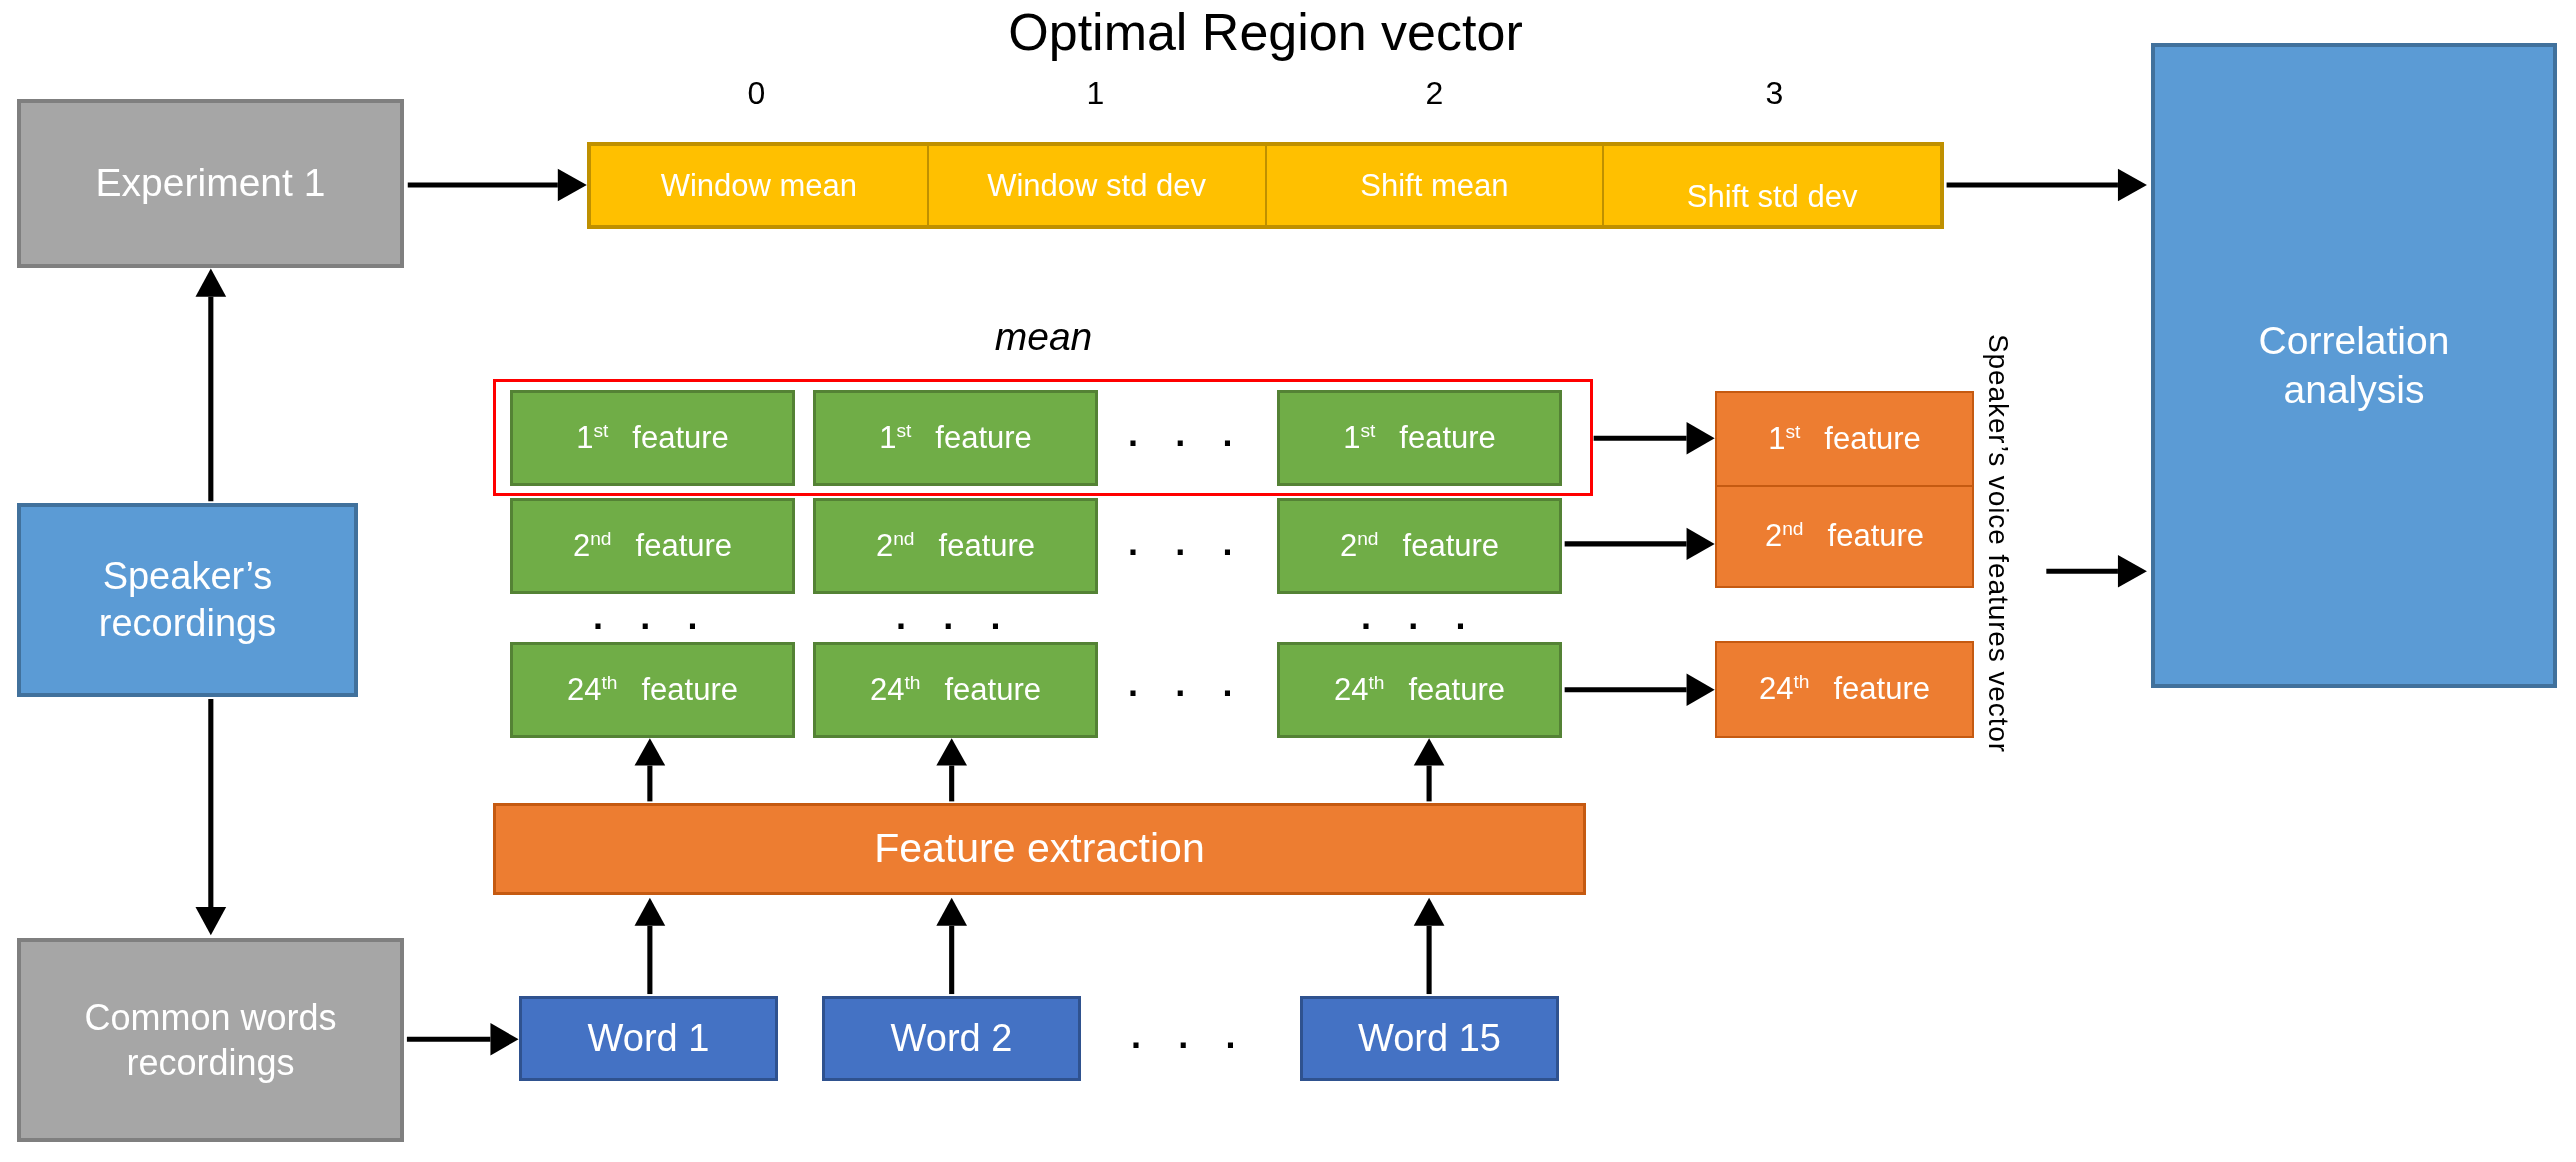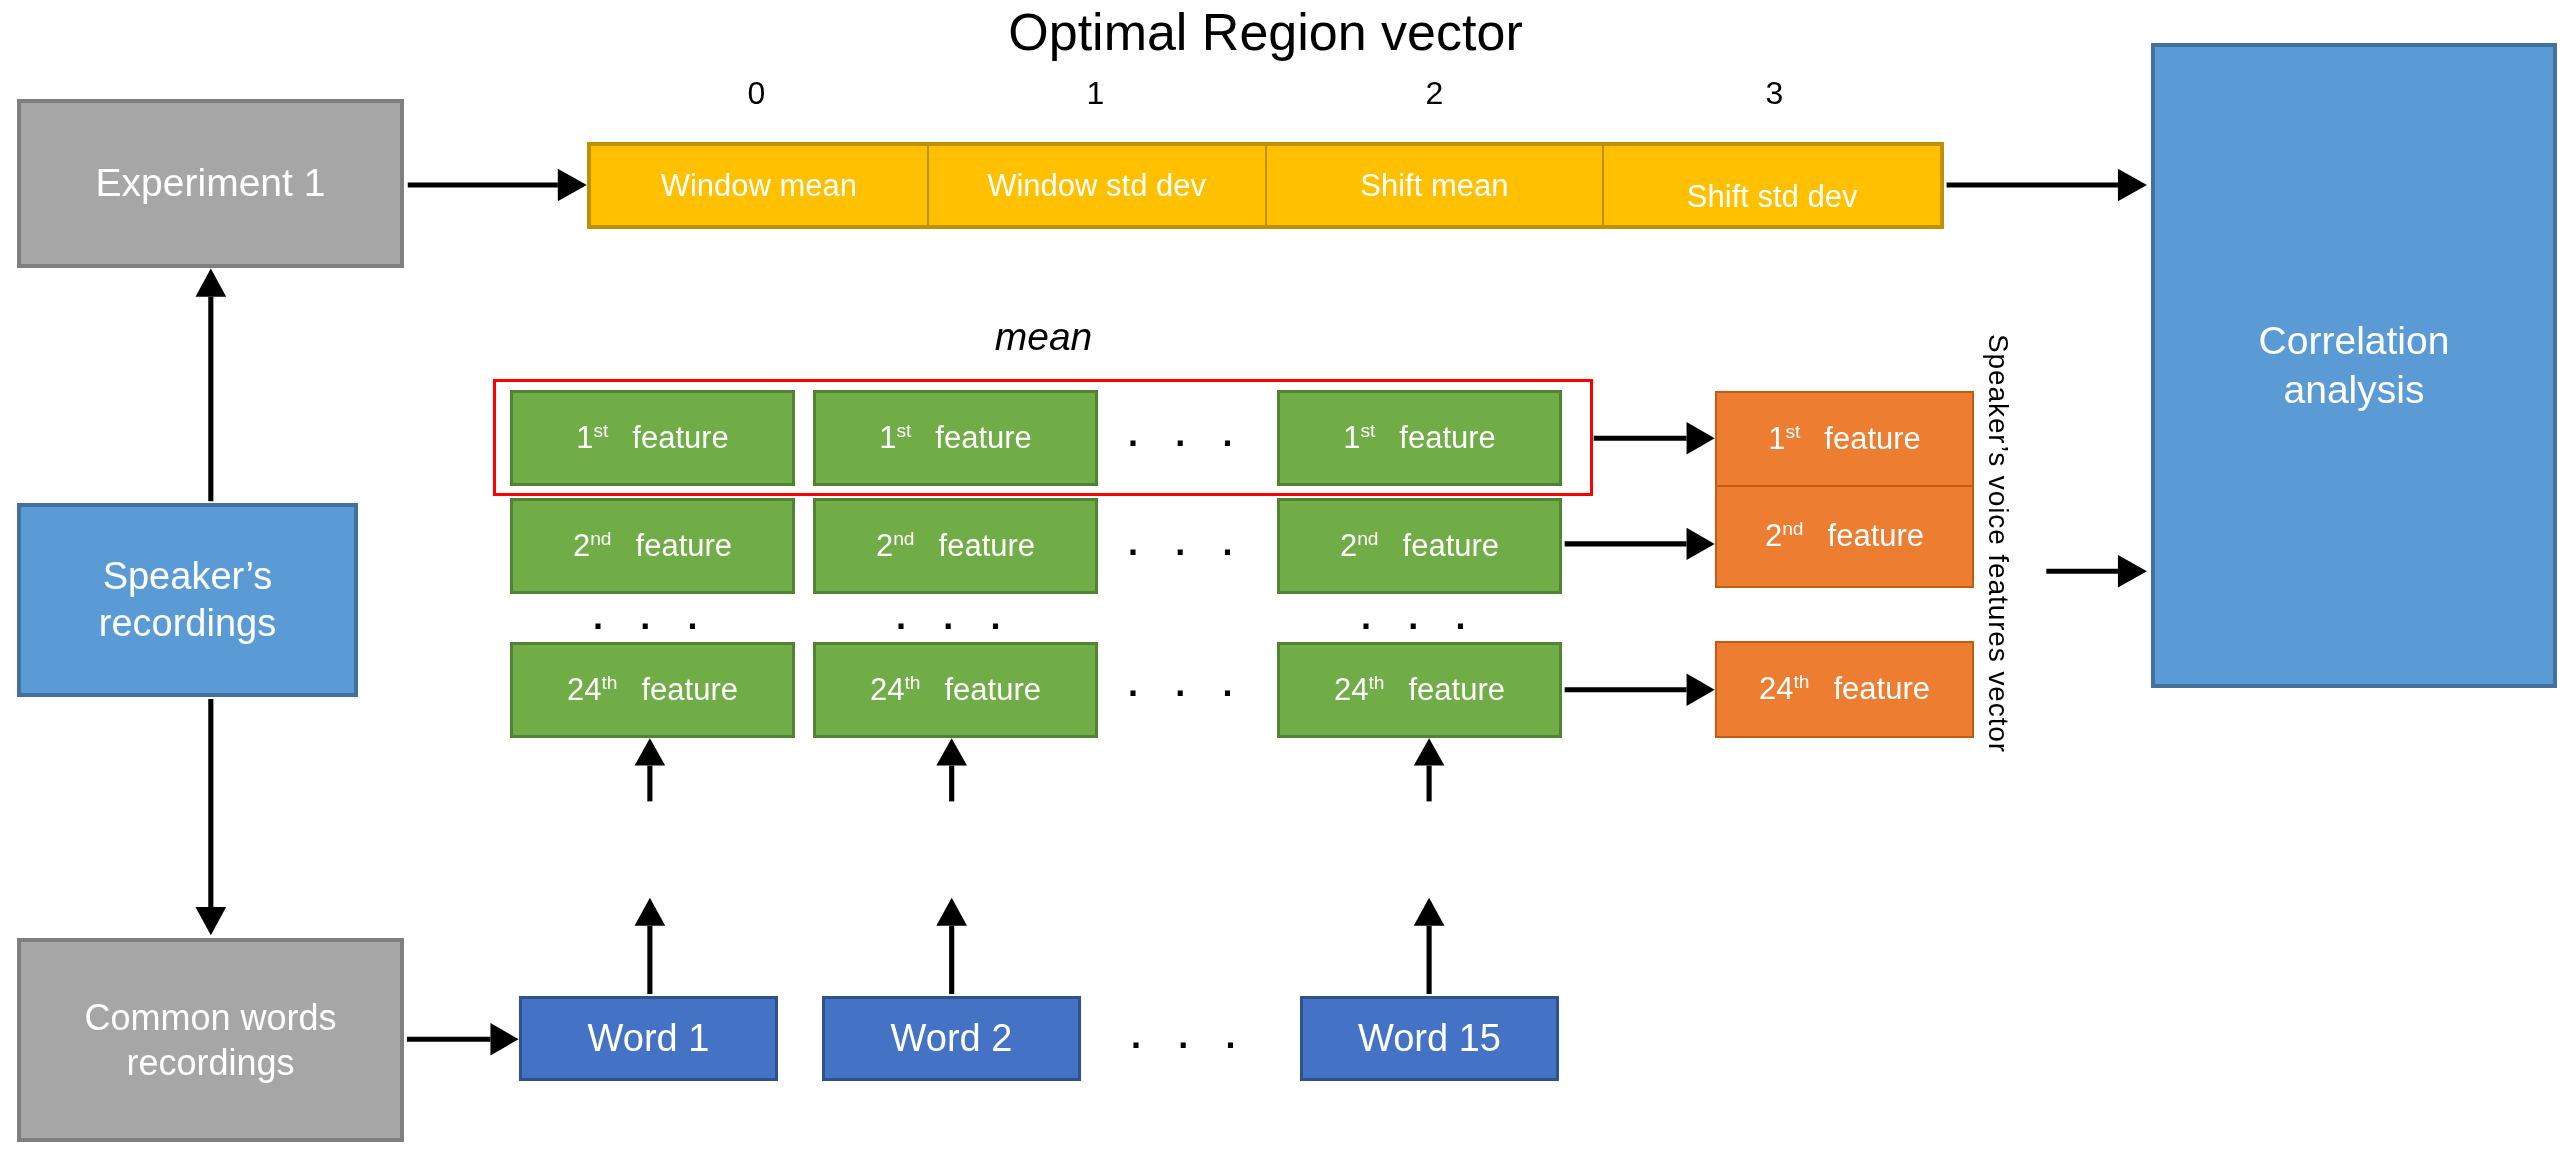--- a/index.html
+++ b/index.html
@@ -215,20 +215,23 @@
   </div>
   <div class="box orange" style="left:1715px;top:485px;width:259px;height:103px">
     <span><span>2</span><sup class="ordsup">nd</sup><span class="fw">feature</span></span>
   </div>
   <div class="box orange" style="left:1715px;top:641px;width:259px;height:97px">
     <span><span>24</span><sup class="ordsup">th</sup><span class="fw">feature</span></span>
   </div>
 
   <div class="vlabel">Speaker’s voice features vector</div>
 
+  <div class="box orange-big" style="left:493px;top:803px;width:1093px;height:92px">
+    <span>Feature extraction</span>
+  </div>
 
   <div class="box wblue" style="left:519px;top:996px;width:259px;height:85px">
     <span>Word 1</span>
   </div>
   <div class="box wblue" style="left:822px;top:996px;width:259px;height:85px">
     <span>Word 2</span>
   </div>
   <div class="box wblue" style="left:1300px;top:996px;width:259px;height:85px">
     <span>Word 15</span>
   </div>

